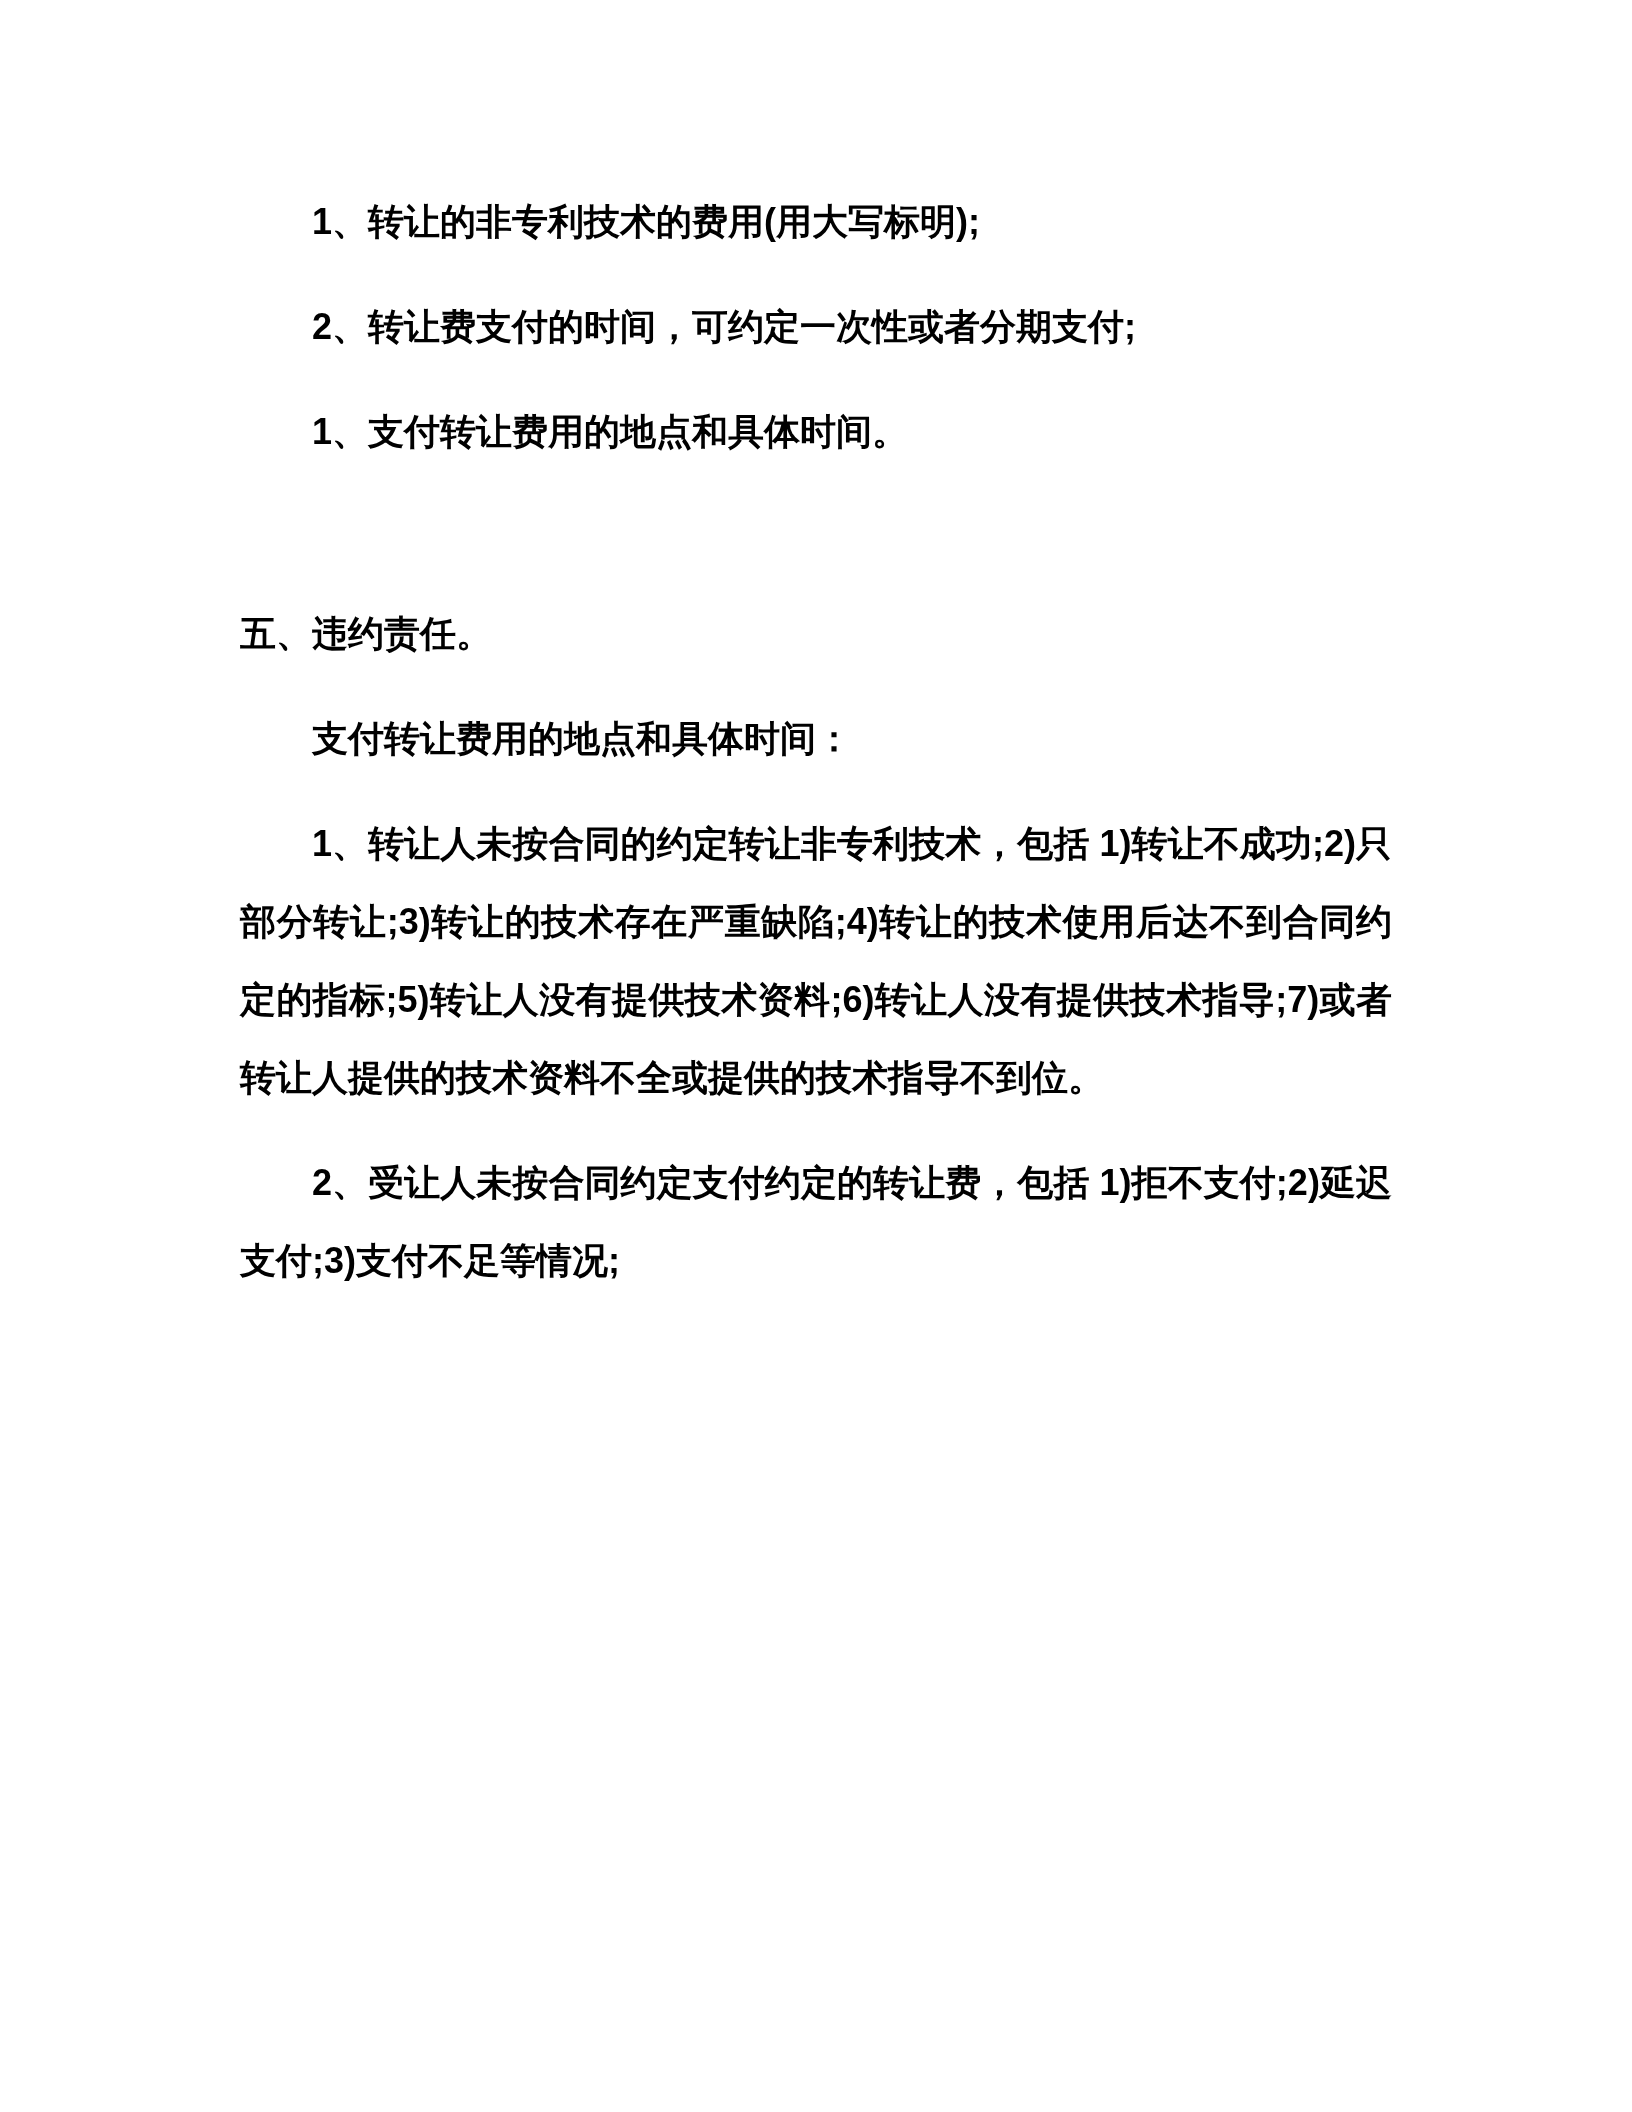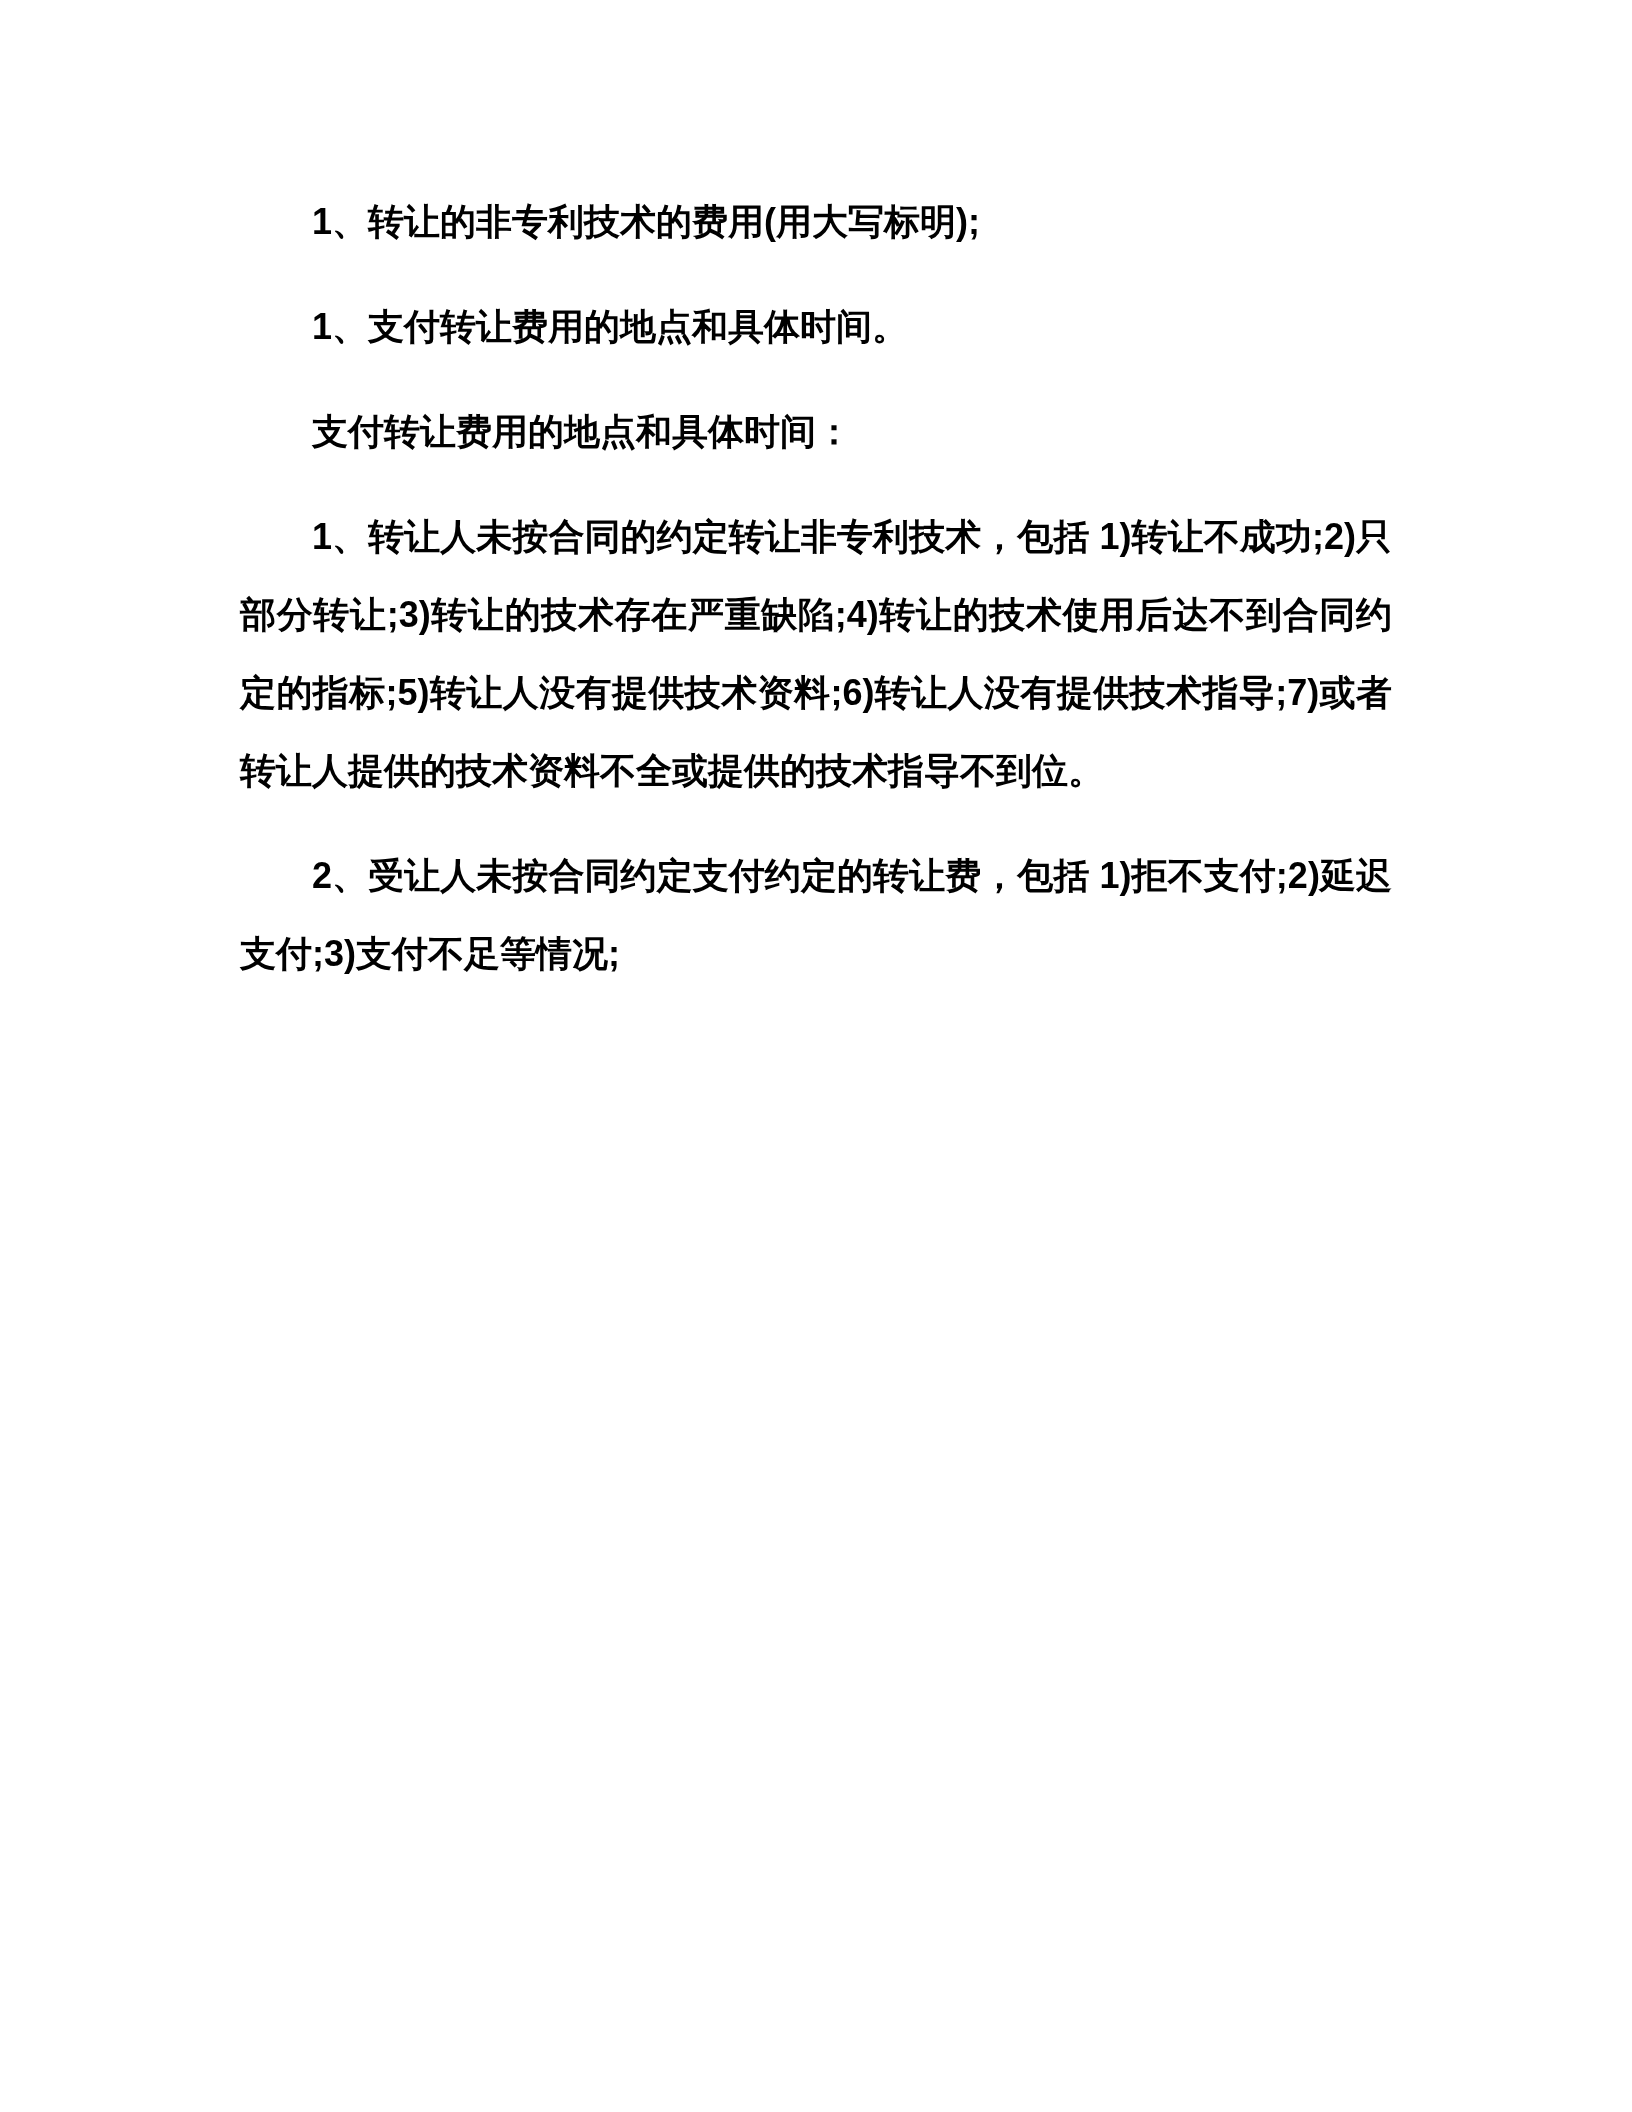--- a/index.html
+++ b/index.html
@@ -35,17 +35,19 @@
   }
   .page p:first-child {
     margin-top: 0;
   }
 </style>
 </head>
 <body>
 
 <main class="page">
     <p class="body-paragraph">1、转让的非专利技术的费用(用大写标明);</p>
+    <p class="body-paragraph">2、转让费支付的时间，可约定一次性或者分期支付;</p>
     <p class="body-paragraph">1、支付转让费用的地点和具体时间。</p>
+    <p class="section-heading">五、违约责任。</p>
     <p class="body-paragraph">支付转让费用的地点和具体时间：</p>
     <p class="body-paragraph">1、转让人未按合同的约定转让非专利技术，包括 1)转让不成功;2)只部分转让;3)转让的技术存在严重缺陷;4)转让的技术使用后达不到合同约定的指标;5)转让人没有提供技术资料;6)转让人没有提供技术指导;7)或者转让人提供的技术资料不全或提供的技术指导不到位。</p>
     <p class="body-paragraph">2、受让人未按合同约定支付约定的转让费，包括 1)拒不支付;2)延迟支付;3)支付不足等情况;</p>
   </main>
 
 </body></html>

